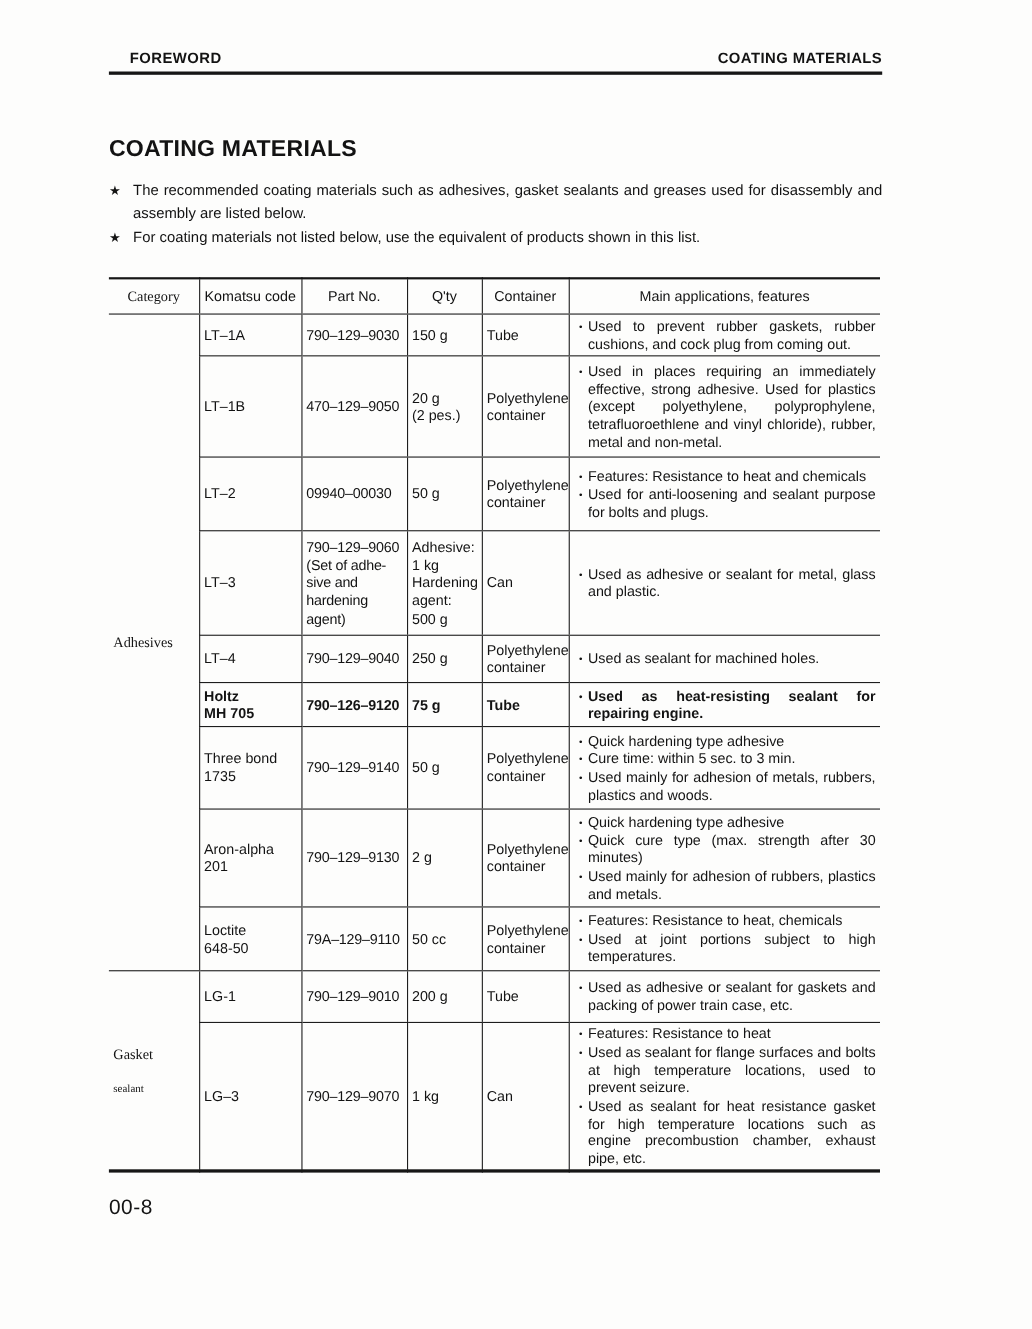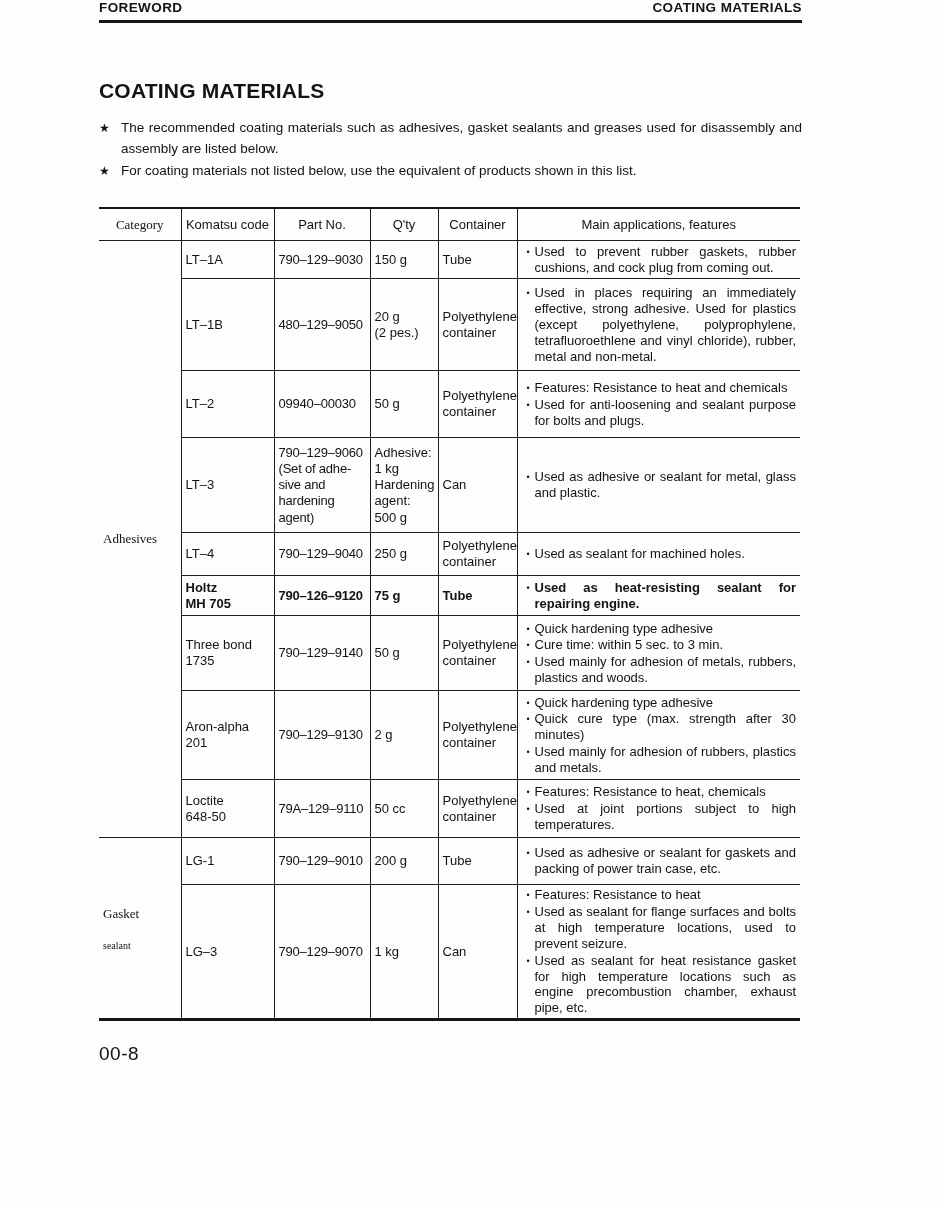--- a/index.html
+++ b/index.html
@@ -7,20 +7,22 @@
     width:938px;height:1208px;
     background:#fdfdfc;
     font-family:"Liberation Sans", sans-serif;
     color:#131313;
     -webkit-font-smoothing:antialiased;
   }
   .page{width:703px;margin-left:99px;}
   
   .run-head{
     display:flex;justify-content:space-between;align-items:flex-end;
+    padding-top:45px;
+    margin-left:19px;
   }
   .run-head .rh{
     font-size:13.5px;font-weight:bold;letter-spacing:.4px;
   }
   .head-rule{height:3px;background:#161616;margin-top:5px;}
   
   .doc-title{
     margin-top:56px;
     font-size:21px;font-weight:bold;letter-spacing:.2px;
   }
@@ -117,21 +119,21 @@
           <td class="c-cont">Tube</td>
           <td class="c-feat">
             <div class="feat-item">
               <span class="dot">•</span>
               <span class="ftx">Used to prevent rubber gaskets, rubber cushions, and cock plug from coming out.</span>
             </div>
           </td>
         </tr>
         <tr style="height: 92px;">
           <td class="c-code">LT–1B</td>
-          <td class="c-part">480–129–9050</td>
+          <td class="c-part">470–129–9050</td>
           <td class="c-qty">20 g
 (2 pes.)</td>
           <td class="c-cont">Polyethylene
 container</td>
           <td class="c-feat">
             <div class="feat-item">
               <span class="dot">•</span>
               <span class="ftx">Used in places requiring an immediately effective, strong adhesive.  Used for plastics (except polyethylene, polyprophylene, tetrafluoroethlene and vinyl chloride), rubber, metal and non-metal.</span>
             </div>
           </td>

